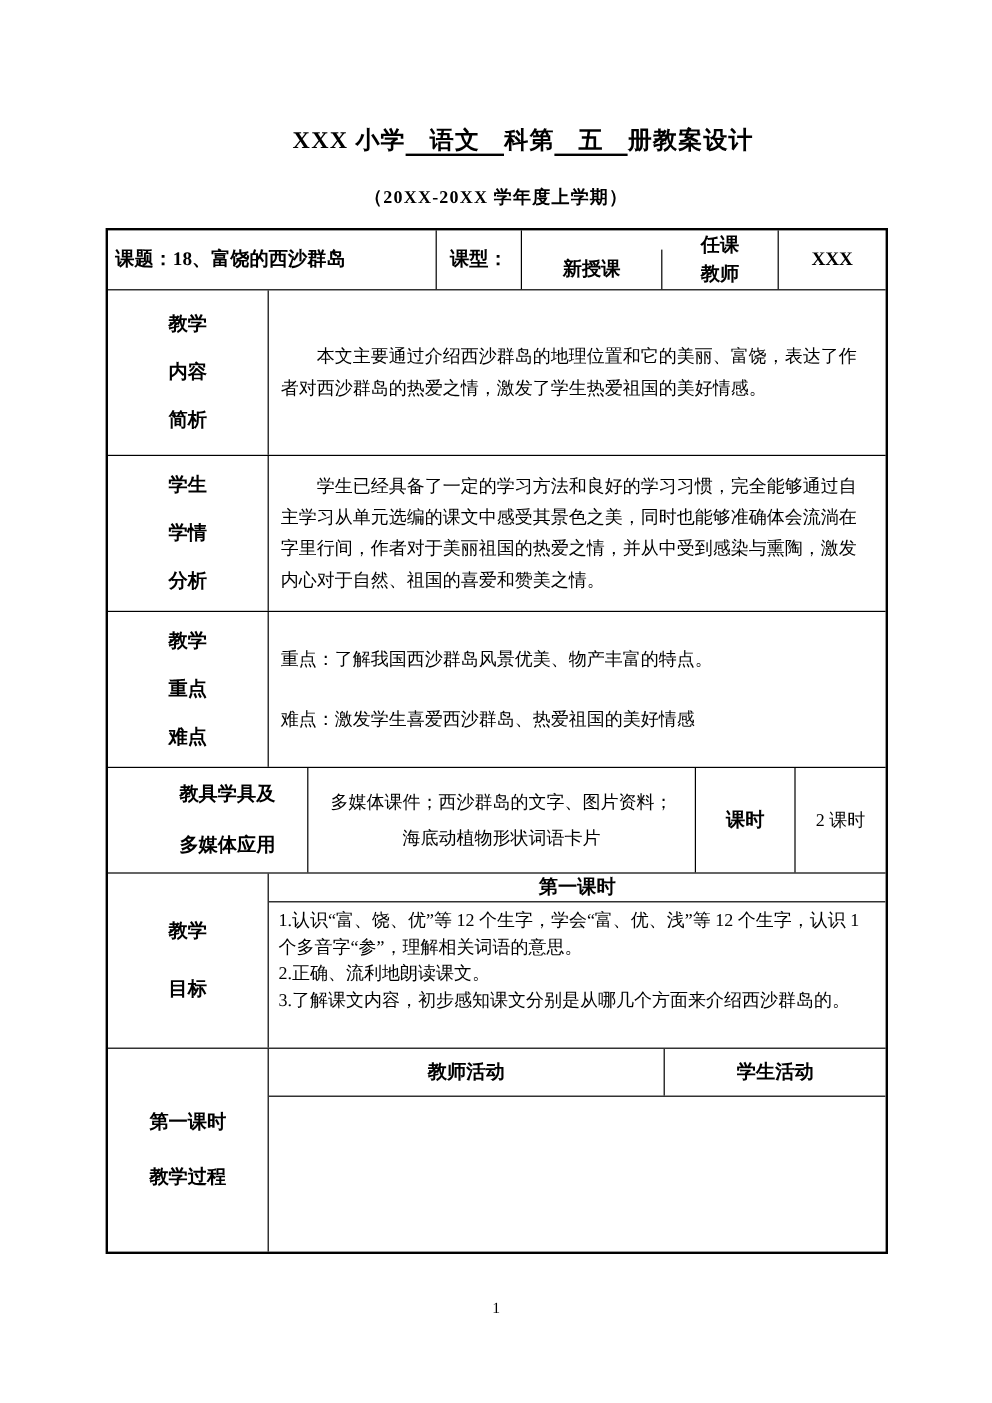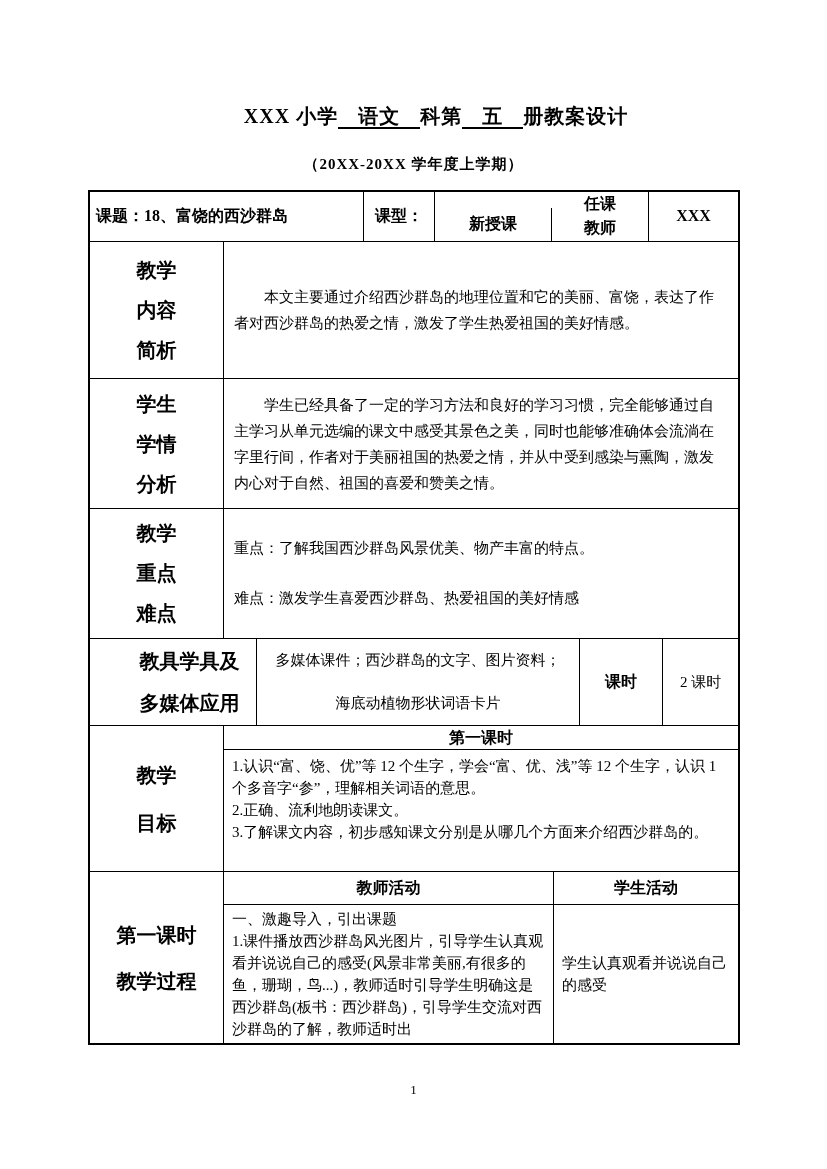--- a/index.html
+++ b/index.html
@@ -20,21 +20,21 @@
   }
   .tbl {
     position:absolute; left:88px; top:190px; width:652px; height:855px;
     border:2px solid #000; display:flex; flex-direction:column;
   }
   .row { display:flex; border-bottom:1px solid #000; }
   .row:last-child { border-bottom:none; }
   .cell { border-right:1px solid #000; overflow:hidden; }
   .cell:last-child { border-right:none; }
   .center { display:flex; align-items:center; justify-content:center; text-align:center; }
-  .lbl { font-weight:bold; font-size:20px; white-space:pre-line; }
+  .lbl { font-weight:bold; font-size:16px; white-space:pre-line; }
   .bodytext { font-size:15px; line-height:26px; }
   .sm { font-size:15px; line-height:22px; }
   .indent { text-indent:2em; }
   .pre { white-space:pre-line; }
   
   .r1 { height:50px; }
   .r2 { height:138px; }
   .r3 { height:130px; }
   .r4 { height:130px; }
   .r5 { height:88px; }
@@ -52,21 +52,21 @@
   .pad { padding:6px 10px; }
   .lh40 { line-height:40px; }
   .lh42 { line-height:42px;margin-left:33px; }
   .lh48 { line-height:48px; }
   .lh46 { line-height:46px; }
   .vcenter { display:flex; flex-direction:column; justify-content:center; }
   
   .c-aids { width:323px; }
   .c-hours { width:83px; }
   .c-hoursval { flex:1; font-size:15px; }
-  .aids-text { font-size:15px; line-height:43px; text-align:center; }
+  .aids-text { font-size:15px; line-height:30px; text-align:center; }
   
   .obj-right { flex:1; display:flex; flex-direction:column; }
   .session-hdr { height:24px; border-bottom:1px solid #000; font-weight:bold; font-size:16px; line-height:23px; text-align:center; }
   .obj-content { flex:1; padding:5px 8px; }
   .obj-item { font-size:15px; line-height:22px; }
   
   .proc-right { flex:1; display:flex; flex-direction:column; }
   .proc-hdr { height:40px; display:flex; border-bottom:1px solid #000; }
   .proc-hdr-teacher { width:330px; border-right:1px solid #000; }
   .proc-hdr-student { flex:1; }
@@ -148,25 +148,18 @@
   </div>
 
   <div class="row r7">
     <div class="cell c-lbl center lbl lh46">第一课时
 教学过程</div>
     <div class="cell proc-right">
       <div class="proc-hdr">
         <div class="proc-hdr-teacher center hdr-txt">教师活动</div>
         <div class="proc-hdr-student center hdr-txt">学生活动</div>
       </div>
-      <div class="proc-body">
-        <div class="proc-teacher sm pre">一、激趣导入，引出课题
-1.课件播放西沙群岛风光图片，引导学生认真观看并说说自己的感受(风景非常美丽,有很多的鱼，珊瑚，鸟...)，教师适时引导学生明确这是西沙群岛(板书：西沙群岛)，引导学生交流对西沙群岛的了解，教师适时出</div>
-        <div class="proc-student">
-          <div class="sm">学生认真观看并说说自己的感受</div>
-        </div>
-      </div>
     </div>
   </div>
 
 </div>
 
 <div class="pagenum">1</div>
 
 </body></html>

